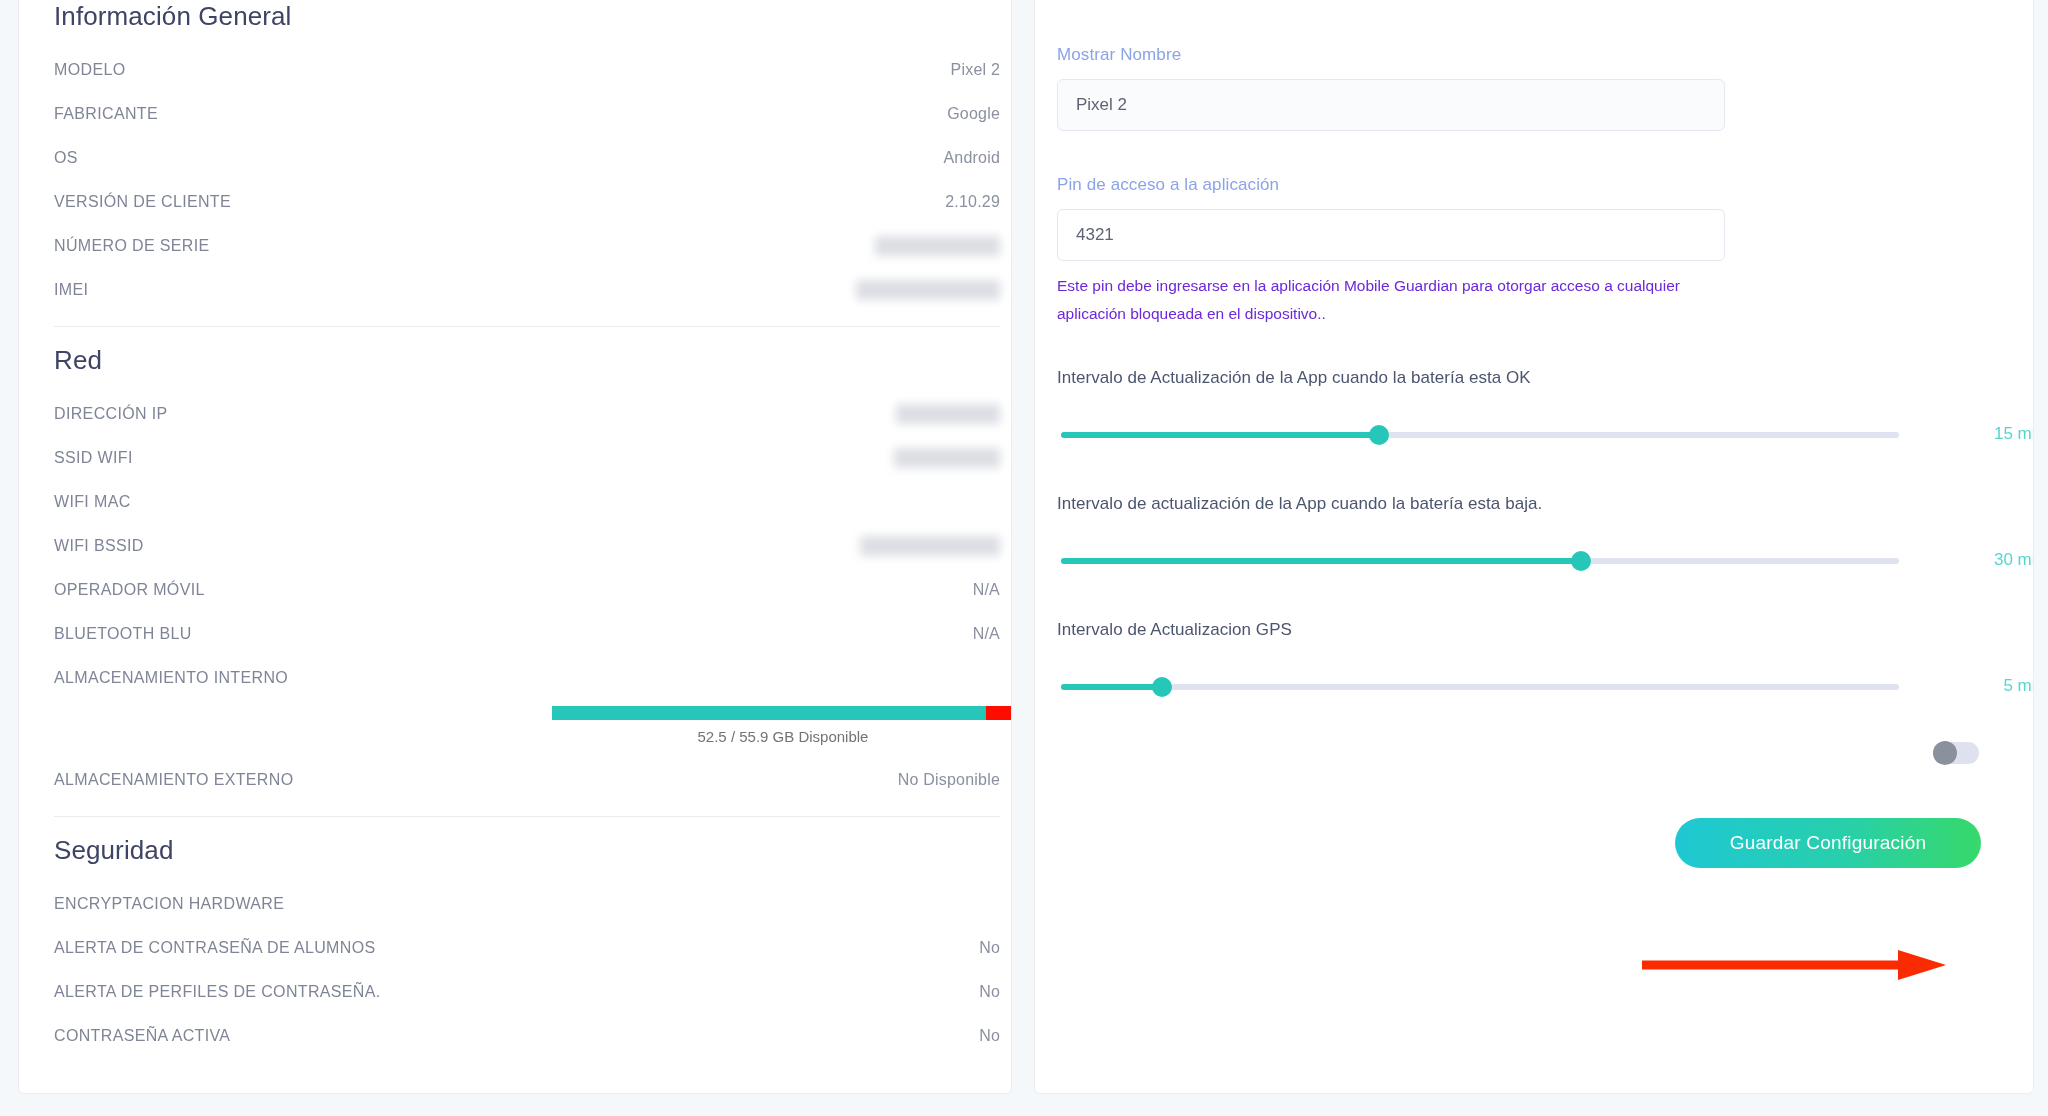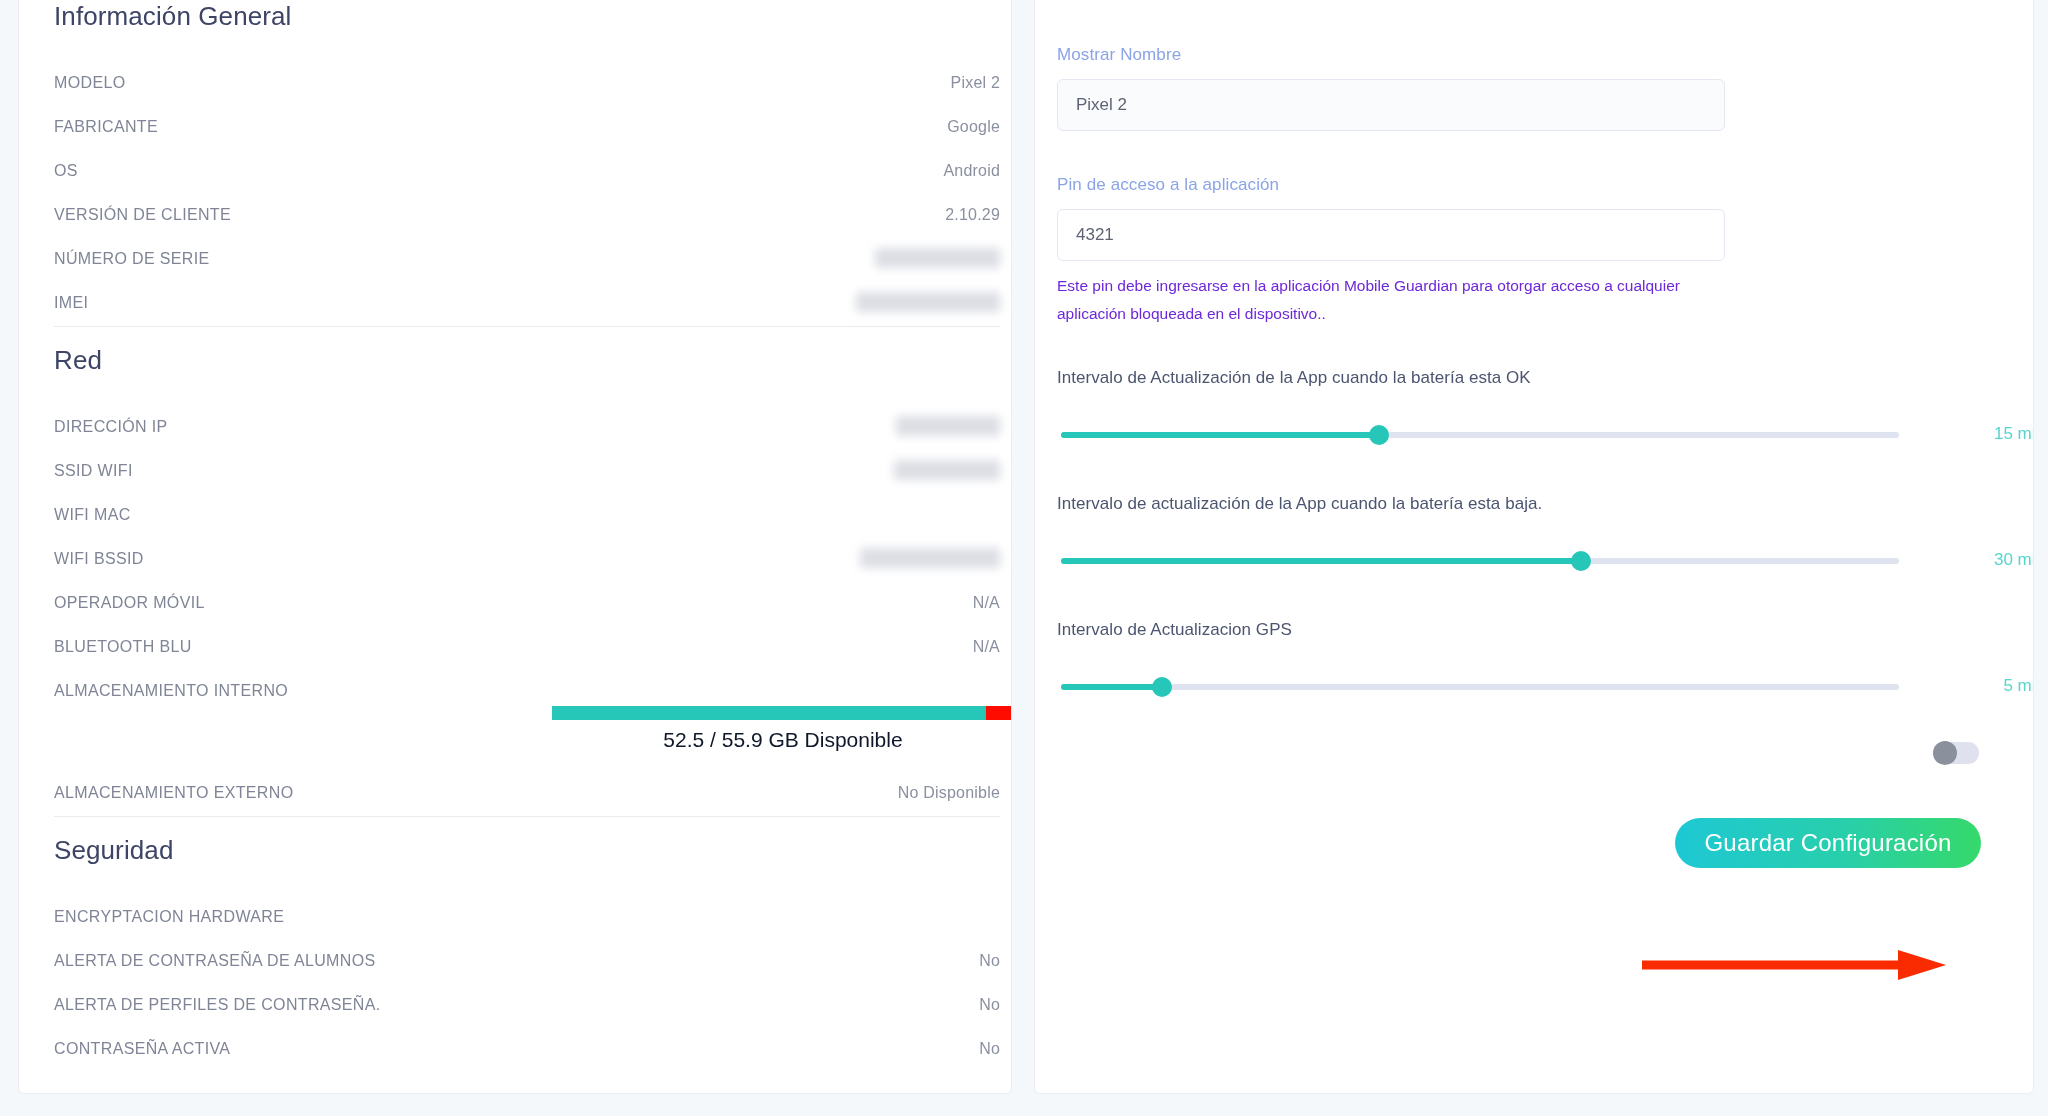--- a/index.html
+++ b/index.html
@@ -45,21 +45,21 @@
     font-weight: 400;
     color: #3d4465;
     letter-spacing: .1px;
   }
 
   
   .kv {
     position: relative;
     height: 44px;
     display: flex;
-    align-items: flex-end;
+    align-items: center;
     justify-content: space-between;
     gap: 28px;
   }
   .kv-label {
     font-size: 16px;
     color: #7f8596;
     letter-spacing: .35px;
     white-space: nowrap;
   }
   .kv-value {
@@ -100,22 +100,22 @@
     display: flex;
     overflow: hidden;
   }
   .storage-used { height: 100%; background: #26c6b8; }
   .storage-free { height: 100%; background: #ff0c00; }
   .storage-caption {
     position: absolute;
     left: 498px; top: 26px;
     width: 462px;
     text-align: center;
-    font-size: 21px;
-    color: #0f172a;
+    font-size: 15px;
+    color: #737373;
   }
 
   
   .field-label {
     font-size: 17px;
     color: #8ba4e8;
     letter-spacing: .1px;
   }
 
   .text-input {
@@ -219,21 +219,21 @@
   }
   .save-btn {
     position: absolute;
     right: 32px; top: 0;
     width: 306px; height: 50px;
     border: none;
     border-radius: 25px;
     background: linear-gradient(90deg, #1ec8d4 0%, #28cfab 55%, #36d96a 100%);
     color: #ffffff;
     font-family: "Liberation Sans", sans-serif;
-    font-size: 24px;
+    font-size: 19px;
     letter-spacing: .2px;
     cursor: pointer;
   }
 </style>
 </head>
 <body>
 
 <div class="page">
 
   <div class="top-fragment"></div>

